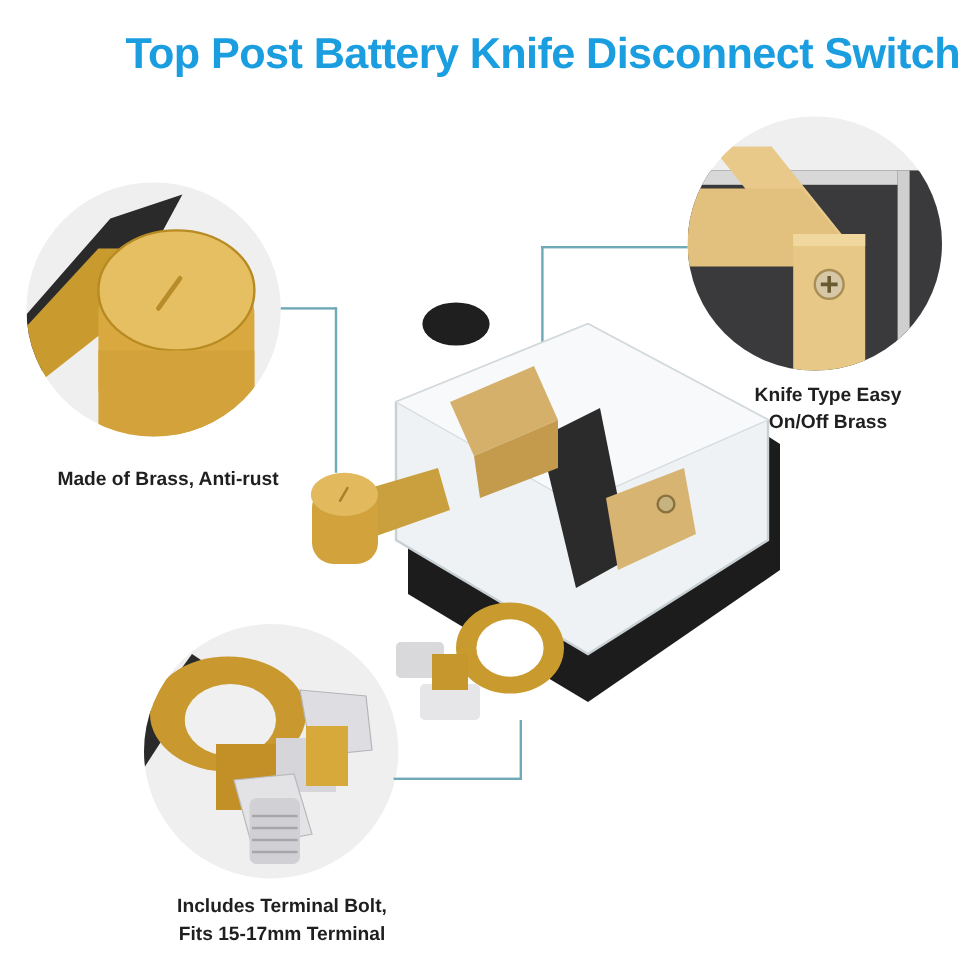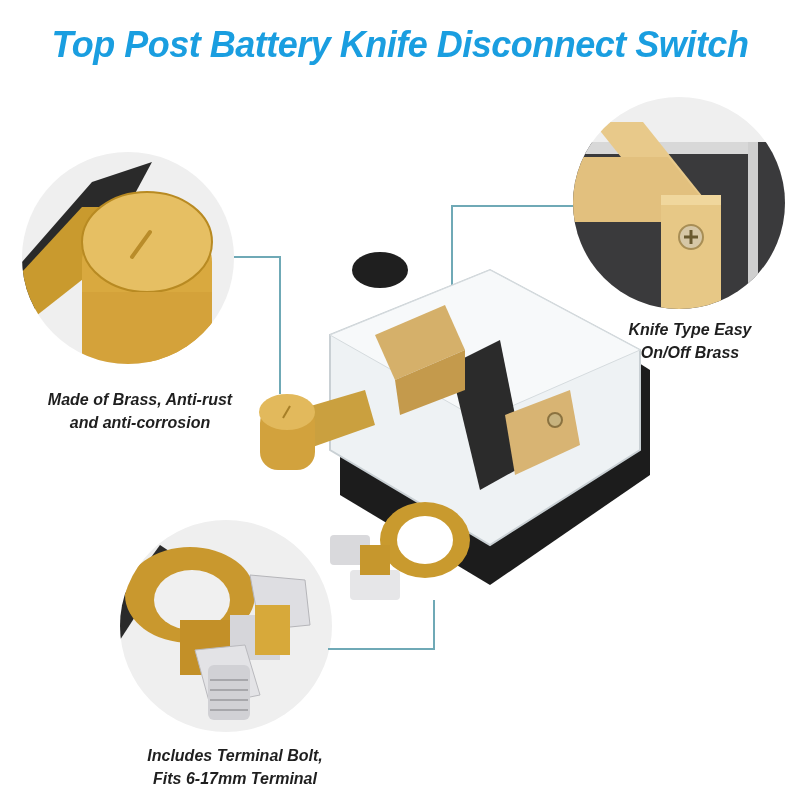--- a/index.html
+++ b/index.html
@@ -1,18 +1,18 @@
 <!DOCTYPE html>
 <html><head>
 <meta charset="utf-8">
 <style>
   html,body{margin:0;padding:0;background:#fff;}
   #stage{position:relative;width:800px;height:800px;overflow:hidden;background:#ffffff;font-family:"Liberation Sans",sans-serif;}
-  .title{position:absolute;left:0;top:24px;width:800px;text-align:center;font-weight:bold;font-size:36px;letter-spacing:-0.5px;color:#1a9ee0;white-space:nowrap;font-style:italic;}
-  .callout-label{position:absolute;font-weight:bold;font-size:16px;line-height:23px;color:#1f1f1f;text-align:center;white-space:nowrap;font-style:italic;}
+  .title{position:absolute;left:0;top:24px;width:800px;text-align:right;font-weight:bold;font-size:36px;letter-spacing:-0.5px;color:#1a9ee0;white-space:nowrap;}
+  .callout-label{position:absolute;font-weight:bold;font-size:16px;line-height:23px;color:#1f1f1f;text-align:center;white-space:nowrap;}
   .circle{position:absolute;border-radius:50%;background:#efefef;overflow:hidden;}
   .line{position:absolute;background:#6fa9b6;}
   svg{display:block;}
 </style>
 </head>
 <body>
 
 <div id="stage">
 
   <div class="title">Top Post Battery Knife Disconnect Switch</div>
@@ -25,21 +25,20 @@
       <ellipse cx="125" cy="90" rx="65" ry="50" fill="#e6bf63"></ellipse>
       <ellipse cx="125" cy="90" rx="65" ry="50" fill="none" stroke="#b88a22" stroke-width="2"></ellipse>
       <line x1="110" y1="105" x2="128" y2="80" stroke="#b98c2a" stroke-width="4" stroke-linecap="round"></line>
       <rect x="60" y="140" width="130" height="80" fill="#d4a23a"></rect>
     </svg>
   </div>
   <div class="line" style="left:234px;top:256px;width:46px;height:2px;"></div>
   <div class="line" style="left:279px;top:256px;width:2px;height:138px;"></div>
   <div class="callout-label" style="left:10px;top:388px;width:260px;">
     <div>Made of Brass, Anti-rust</div>
-    <div>and anti-corrosion</div>
   </div>
 
   <div class="circle" style="left:573px;top:97px;width:212px;height:212px;">
     <svg width="212" height="212" viewBox="0 0 212 212">
       <rect x="0" y="45" width="212" height="167" fill="#3a3a3c"></rect>
       <rect x="0" y="45" width="175" height="12" fill="#d8d8d8"></rect>
       <rect x="175" y="45" width="10" height="167" fill="#cfcfcf"></rect>
       <polygon points="20,25 70,25 130,100 80,100" fill="#e8c98a"></polygon>
       <polygon points="0,60 95,60 140,115 120,125 0,125" fill="#e2c07e"></polygon>
       <rect x="88" y="98" width="60" height="114" fill="#e7c886"></rect>
@@ -97,16 +96,16 @@
       <rect x="135" y="85" width="35" height="50" fill="#d7a93a"></rect>
       <polygon points="75,130 125,125 140,175 90,185" fill="#e3e3e6" stroke="#b9b9bd" stroke-width="1"></polygon>
       <rect x="88" y="145" width="42" height="55" rx="6" fill="#d1d1d5"></rect>
       <path d="M90 160 h38 M90 170 h38 M90 180 h38 M90 190 h38" stroke="#a7a7ab" stroke-width="2"></path>
     </svg>
   </div>
   <div class="line" style="left:328px;top:648px;width:106px;height:2px;"></div>
   <div class="line" style="left:433px;top:600px;width:2px;height:50px;"></div>
   <div class="callout-label" style="left:110px;top:744px;width:250px;">
     <div>Includes Terminal Bolt,</div>
-    <div>Fits 6-17mm Terminal</div>
+    <div>Fits 15-17mm Terminal</div>
   </div>
 
 </div>
 
 </body></html>

